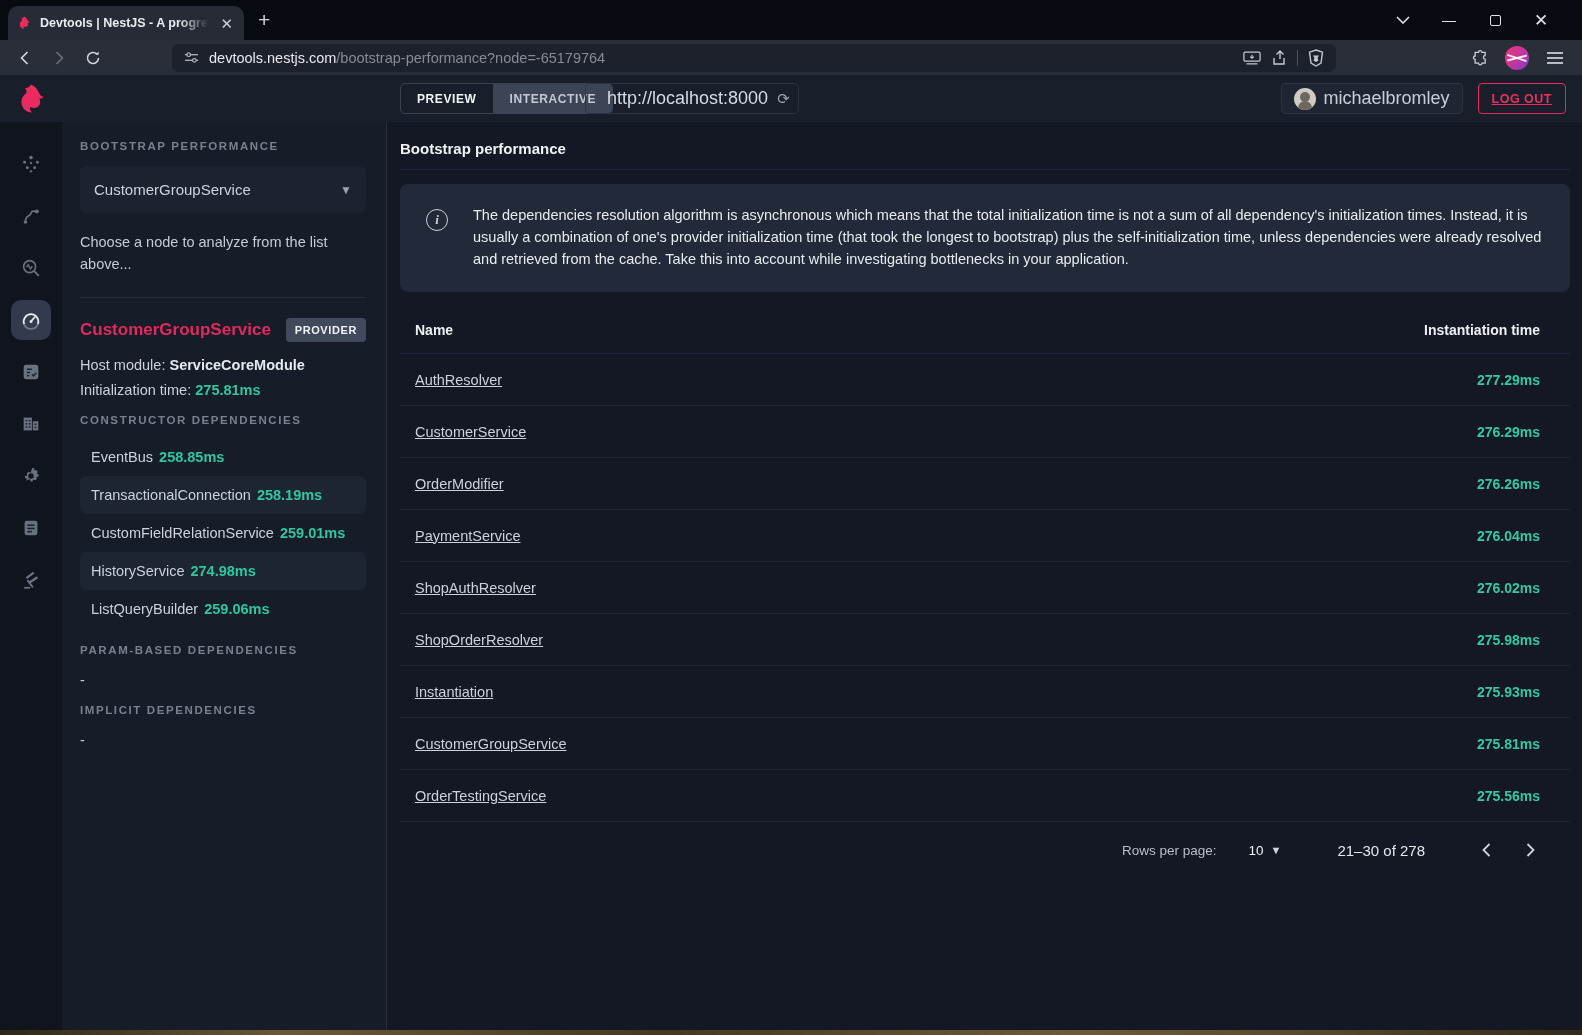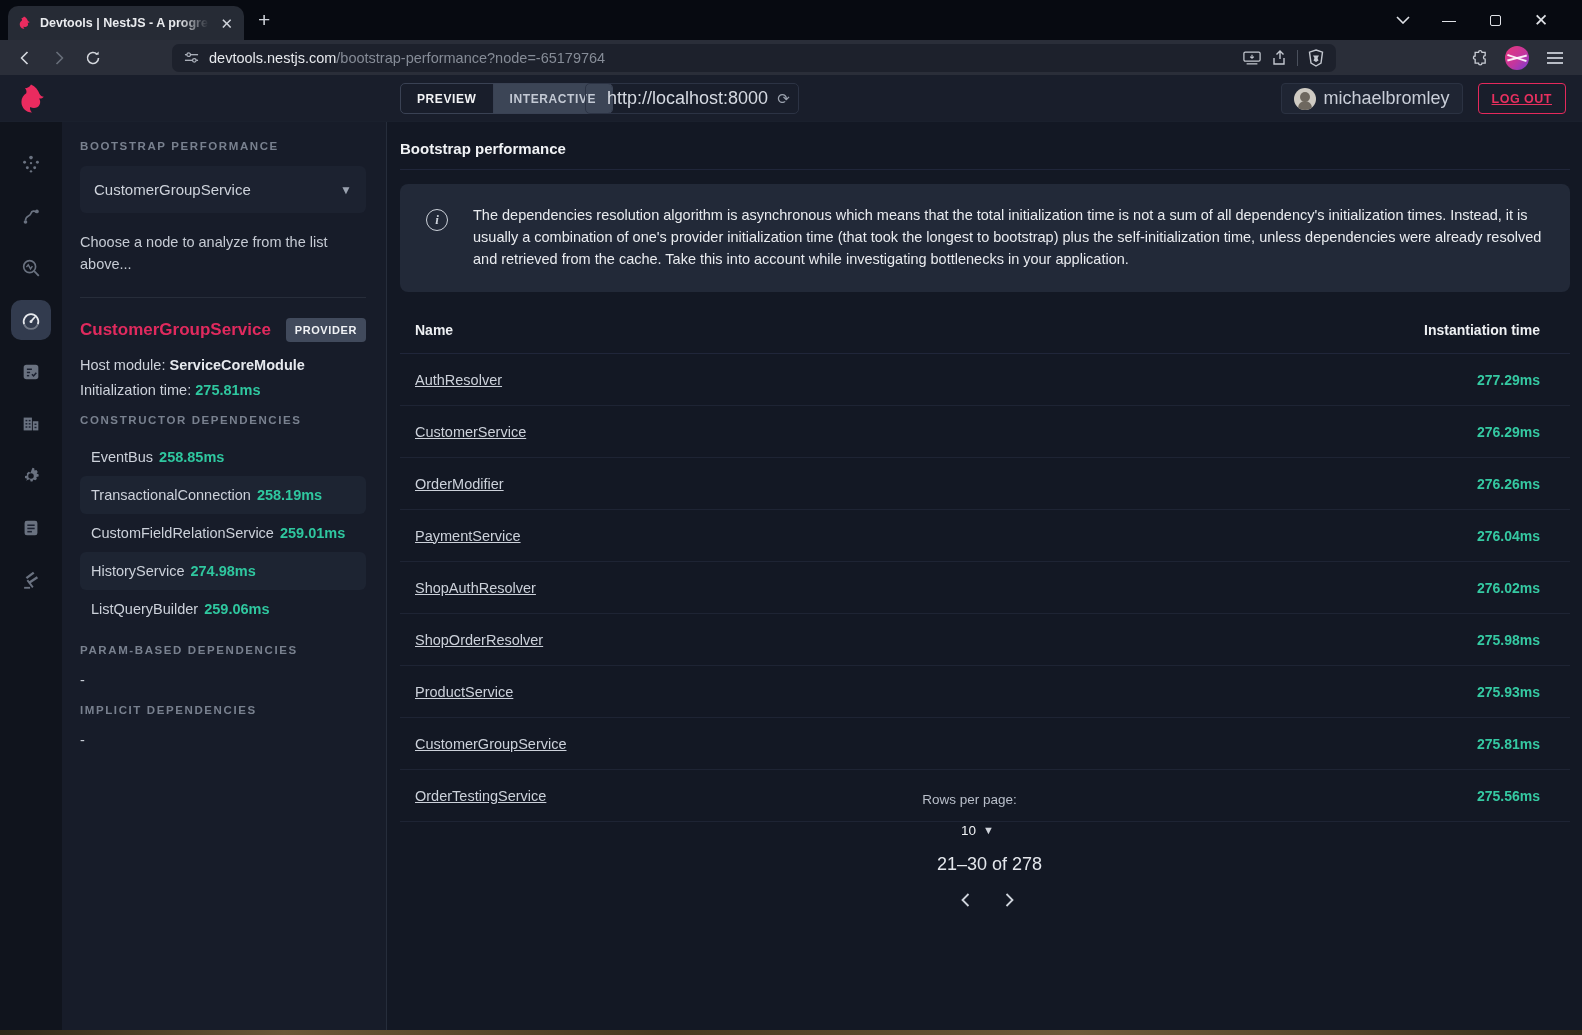--- a/index.html
+++ b/index.html
@@ -95,25 +95,25 @@
                font-size:13px; font-weight:700; display:flex; align-items:center; justify-content:center; margin-top:5px;
                font-family:"Liberation Serif", serif; font-style:italic; }
   .info-text { font-size:14.5px; color:#e9ebef; line-height:22px; max-width:1085px; }
   .perf-table { margin-top:14px; }
   .t-head { height:48px; display:flex; align-items:center; border-bottom:1px solid #20263a; padding:0 30px 0 15px; }
   .t-head .col-name { flex:1; font-size:14px; font-weight:700; color:#eef0f3; }
   .t-head .col-time { font-size:14px; font-weight:700; color:#eef0f3; }
   .t-row { height:52px; display:flex; align-items:center; border-bottom:1px solid #1e2434; padding:0 30px 0 15px; }
   .t-row .cell-name { flex:1; font-size:14.5px; color:#ccd1da;text-decoration:underline; }
   .t-row .cell-time { font-size:14px; font-weight:700; color:#35c9a2; }
-  .pagination { height:56px; display:flex; align-items:center; justify-content:center; padding-right:31px; gap:16px;flex-direction:column; }
+  .pagination { height:56px; display:flex; align-items:center; justify-content:flex-end; padding-right:31px; gap:16px; }
   .pg-label { font-size:13.5px; color:#b9bfca; }
   .pg-select { margin-left:16px; display:flex; align-items:center; gap:7px; font-size:13.5px; color:#eef0f3; }
   .pg-select .caret { color:#d0d4db; font-size:11px; }
-  .pg-range { margin-left:40px; font-size:18px; color:#e4e7ec; }
+  .pg-range { margin-left:40px; font-size:15px; color:#e4e7ec; }
   .pg-nav { margin-left:36px; display:flex; gap:26px; }
   .pg-chevron { width:18px; height:18px; display:flex; align-items:center; justify-content:center; }
 
   .wallpaper-strip { position:absolute; left:0; right:0; bottom:0; height:5px;
      background:linear-gradient(90deg,#2e2717,#6b5737 18%,#46381f 42%,#6e5a3a 68%,#55452a 85%,#332a18); }
 </style>
 </head>
 <body>
 
 <div class="window">
@@ -407,21 +407,21 @@
                 <span class="cell-name">ShopAuthResolver</span>
                 <span class="cell-time">276.02ms</span>
               </div>
 
               <div class="t-row">
                 <span class="cell-name">ShopOrderResolver</span>
                 <span class="cell-time">275.98ms</span>
               </div>
 
               <div class="t-row">
-                <span class="cell-name">ProductService</span>
+                <span class="cell-name">Instantiation</span>
                 <span class="cell-time">275.93ms</span>
               </div>
 
               <div class="t-row">
                 <span class="cell-name">CustomerGroupService</span>
                 <span class="cell-time">275.81ms</span>
               </div>
 
               <div class="t-row">
                 <span class="cell-name">OrderTestingService</span>

